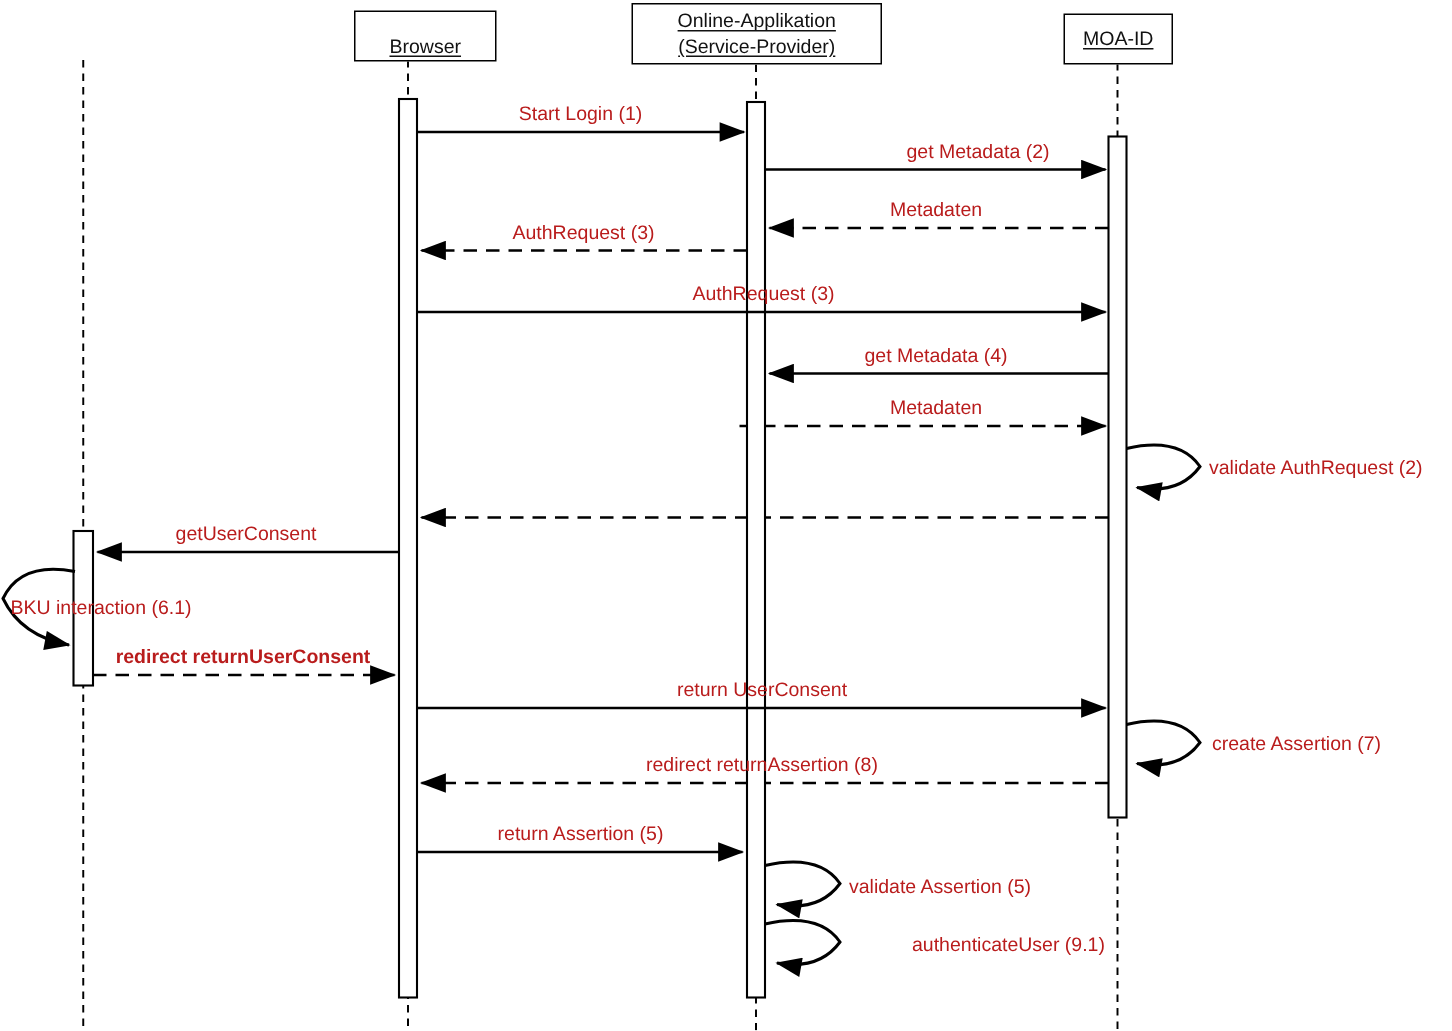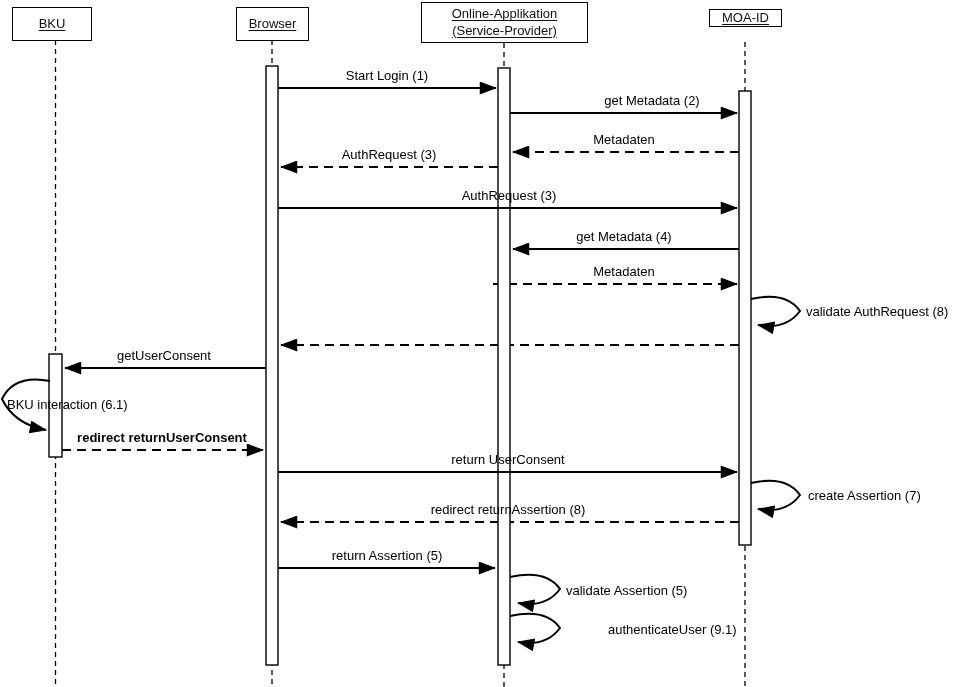--- a/index.html
+++ b/index.html
@@ -21,21 +21,21 @@
     font-size:13px;
     line-height:1.25;
     box-sizing:border-box;
     padding:1px 4px;
   }
   .actor span{text-decoration:underline;text-underline-offset:2px;}
   .lbl{
     position:absolute;
     font-size:13px;
     white-space:nowrap;
-    color:#000000;
+    color:#b91c1c;
   }
   .ctr{transform:translateX(-50%);}
 </style>
 </head>
 <body>
 
 <div class="canvas">
 
   <svg width="968" height="687" viewBox="0 0 968 687">
     <defs>
@@ -82,41 +82,38 @@
 
     <g stroke="#000" stroke-width="2" fill="none">
       <path d="M751,299 Q786,291 800,311 Q786,330 758,325" marker-end="url(#arr)"></path>
       <path d="M50,381 Q14,374 2,399 Q14,424 46,430" marker-end="url(#arr)"></path>
       <path d="M751,483 Q786,475 800,495 Q786,514 758,509" marker-end="url(#arr)"></path>
       <path d="M510,577 Q546,569 560,589 Q546,608 518,603" marker-end="url(#arr)"></path>
       <path d="M510,616 Q546,608 560,628 Q546,647 518,642" marker-end="url(#arr)"></path>
     </g>
   </svg>
 
-  <div class="actor" style="left:12px;top:7px;width:80px;height:34px;">
-      <span>BKU</span>
-    </div>
-  <div class="actor" style="left:236px;top:7px;width:73px;height:34px;">
+  <div class="actor" style="left:236px;top:7px;width:95px;height:34px;align-items:flex-end;">
       <span>Browser</span>
     </div>
   <div class="actor" style="left:421px;top:2px;width:167px;height:41px;">
       <span>Online-Applikation (Service-Provider)</span>
     </div>
-  <div class="actor" style="left:709px;top:9px;width:73px;height:18px;">
+  <div class="actor" style="left:709px;top:9px;width:73px;height:34px;">
       <span>MOA-ID</span>
     </div>
 
   <div class="lbl ctr" style="left:387px;top:68px;">Start Login (1)</div>
   <div class="lbl ctr" style="left:624px;top:93px;margin-left:28px;">get Metadata (2)</div>
   <div class="lbl ctr" style="left:624px;top:132px;">Metadaten</div>
   <div class="lbl ctr" style="left:389px;top:147px;">AuthRequest (3)</div>
   <div class="lbl ctr" style="left:509px;top:188px;">AuthRequest (3)</div>
   <div class="lbl ctr" style="left:624px;top:229px;">get Metadata (4)</div>
   <div class="lbl ctr" style="left:624px;top:264px;">Metadaten</div>
-  <div class="lbl" style="left:806px;top:304px;">validate AuthRequest (8)</div>
+  <div class="lbl" style="left:806px;top:304px;">validate AuthRequest (2)</div>
   <div class="lbl ctr" style="left:164px;top:348px;">getUserConsent</div>
   <div class="lbl" style="left:7px;top:397px;">BKU interaction (6.1)</div>
   <div class="lbl ctr" style="left:162px;top:430px;font-weight:bold;">redirect returnUserConsent</div>
   <div class="lbl ctr" style="left:508px;top:452px;">return UserConsent</div>
   <div class="lbl" style="left:808px;top:488px;">create Assertion (7)</div>
   <div class="lbl ctr" style="left:508px;top:502px;">redirect returnAssertion (8)</div>
   <div class="lbl ctr" style="left:387px;top:548px;">return Assertion (5)</div>
   <div class="lbl" style="left:566px;top:583px;">validate Assertion (5)</div>
   <div class="lbl" style="left:566px;top:622px;margin-left:42px;">authenticateUser (9.1)</div>
 

